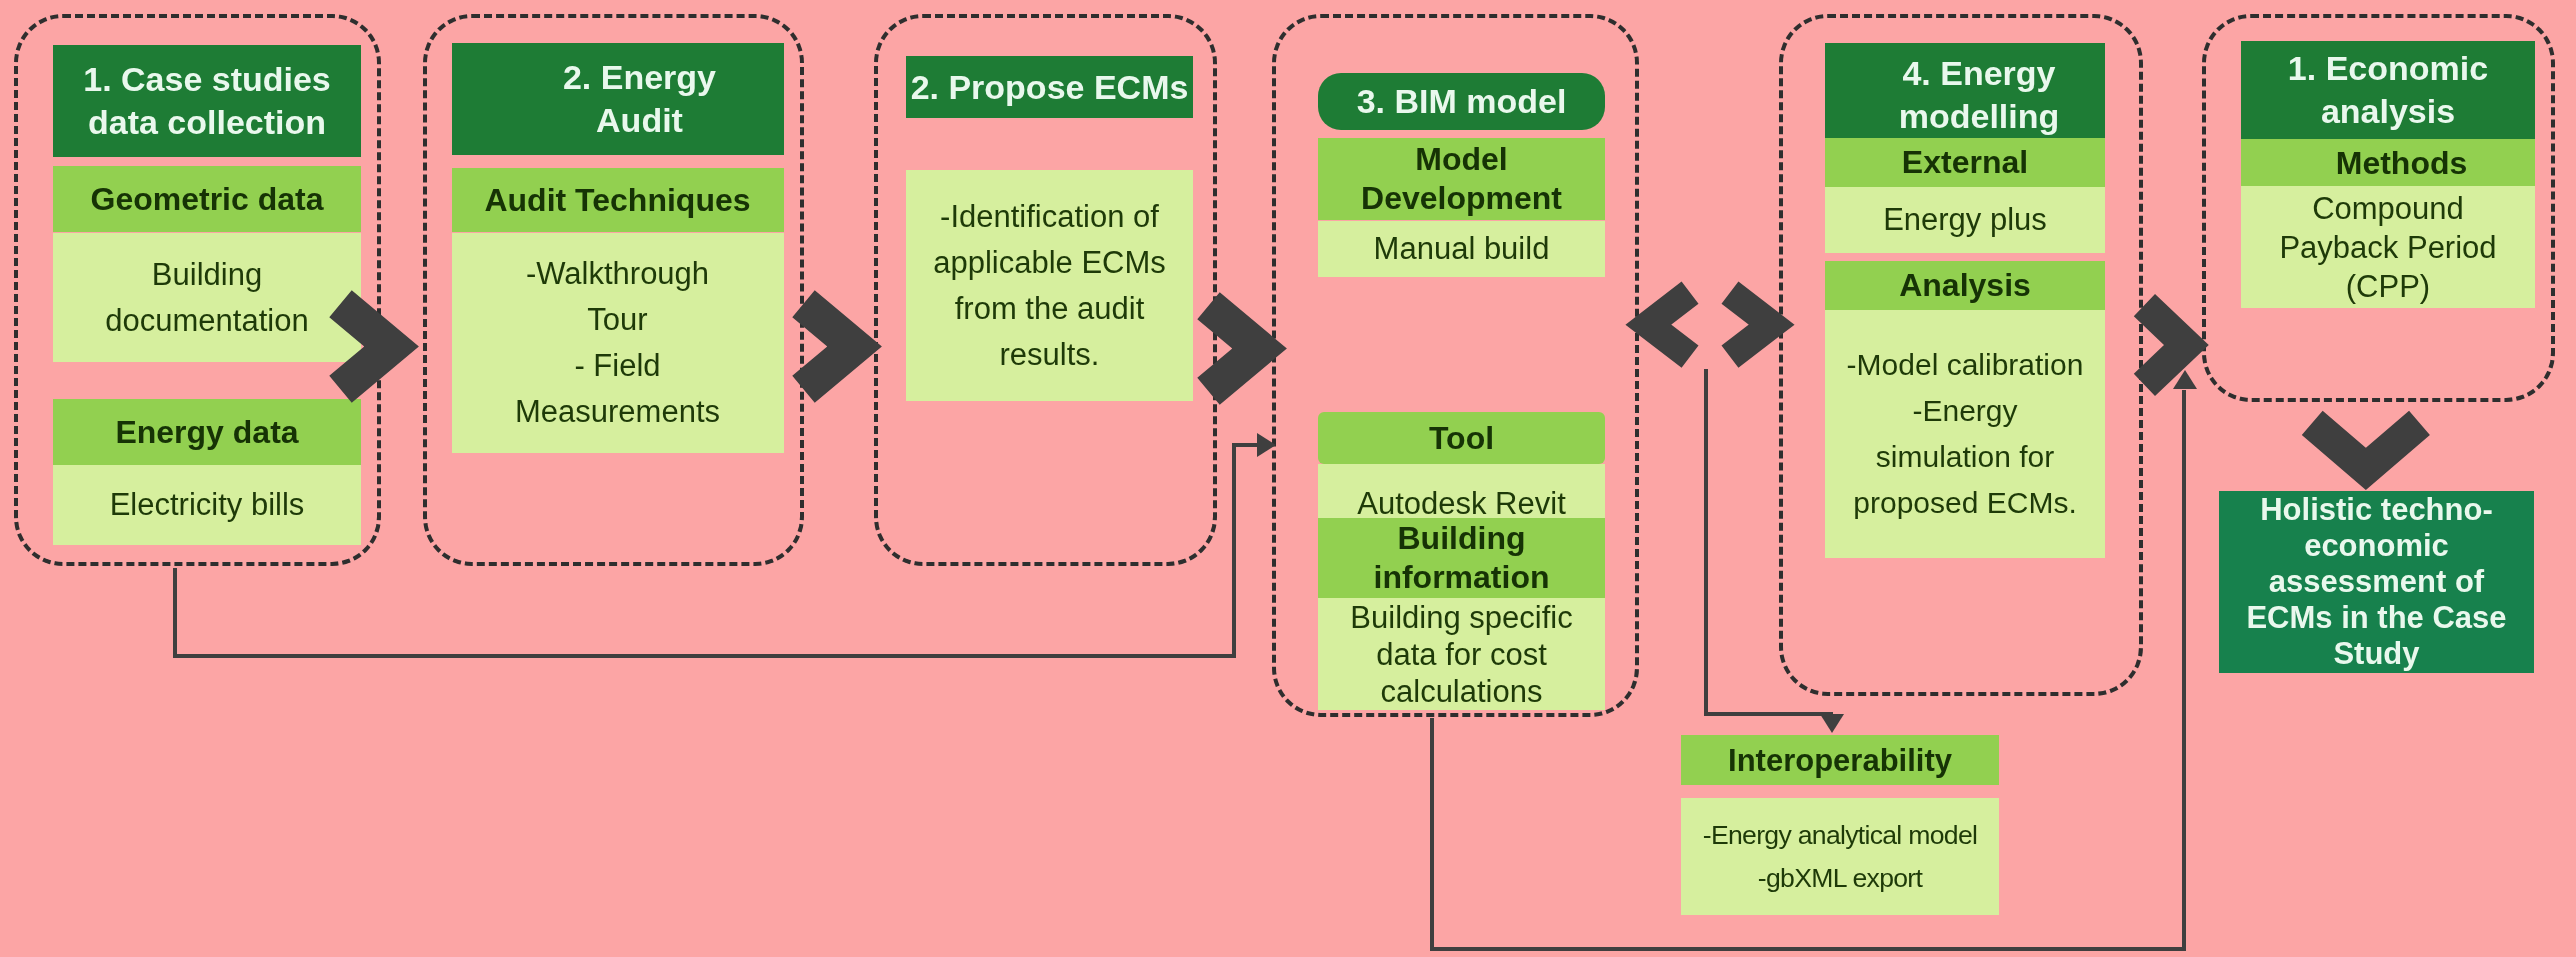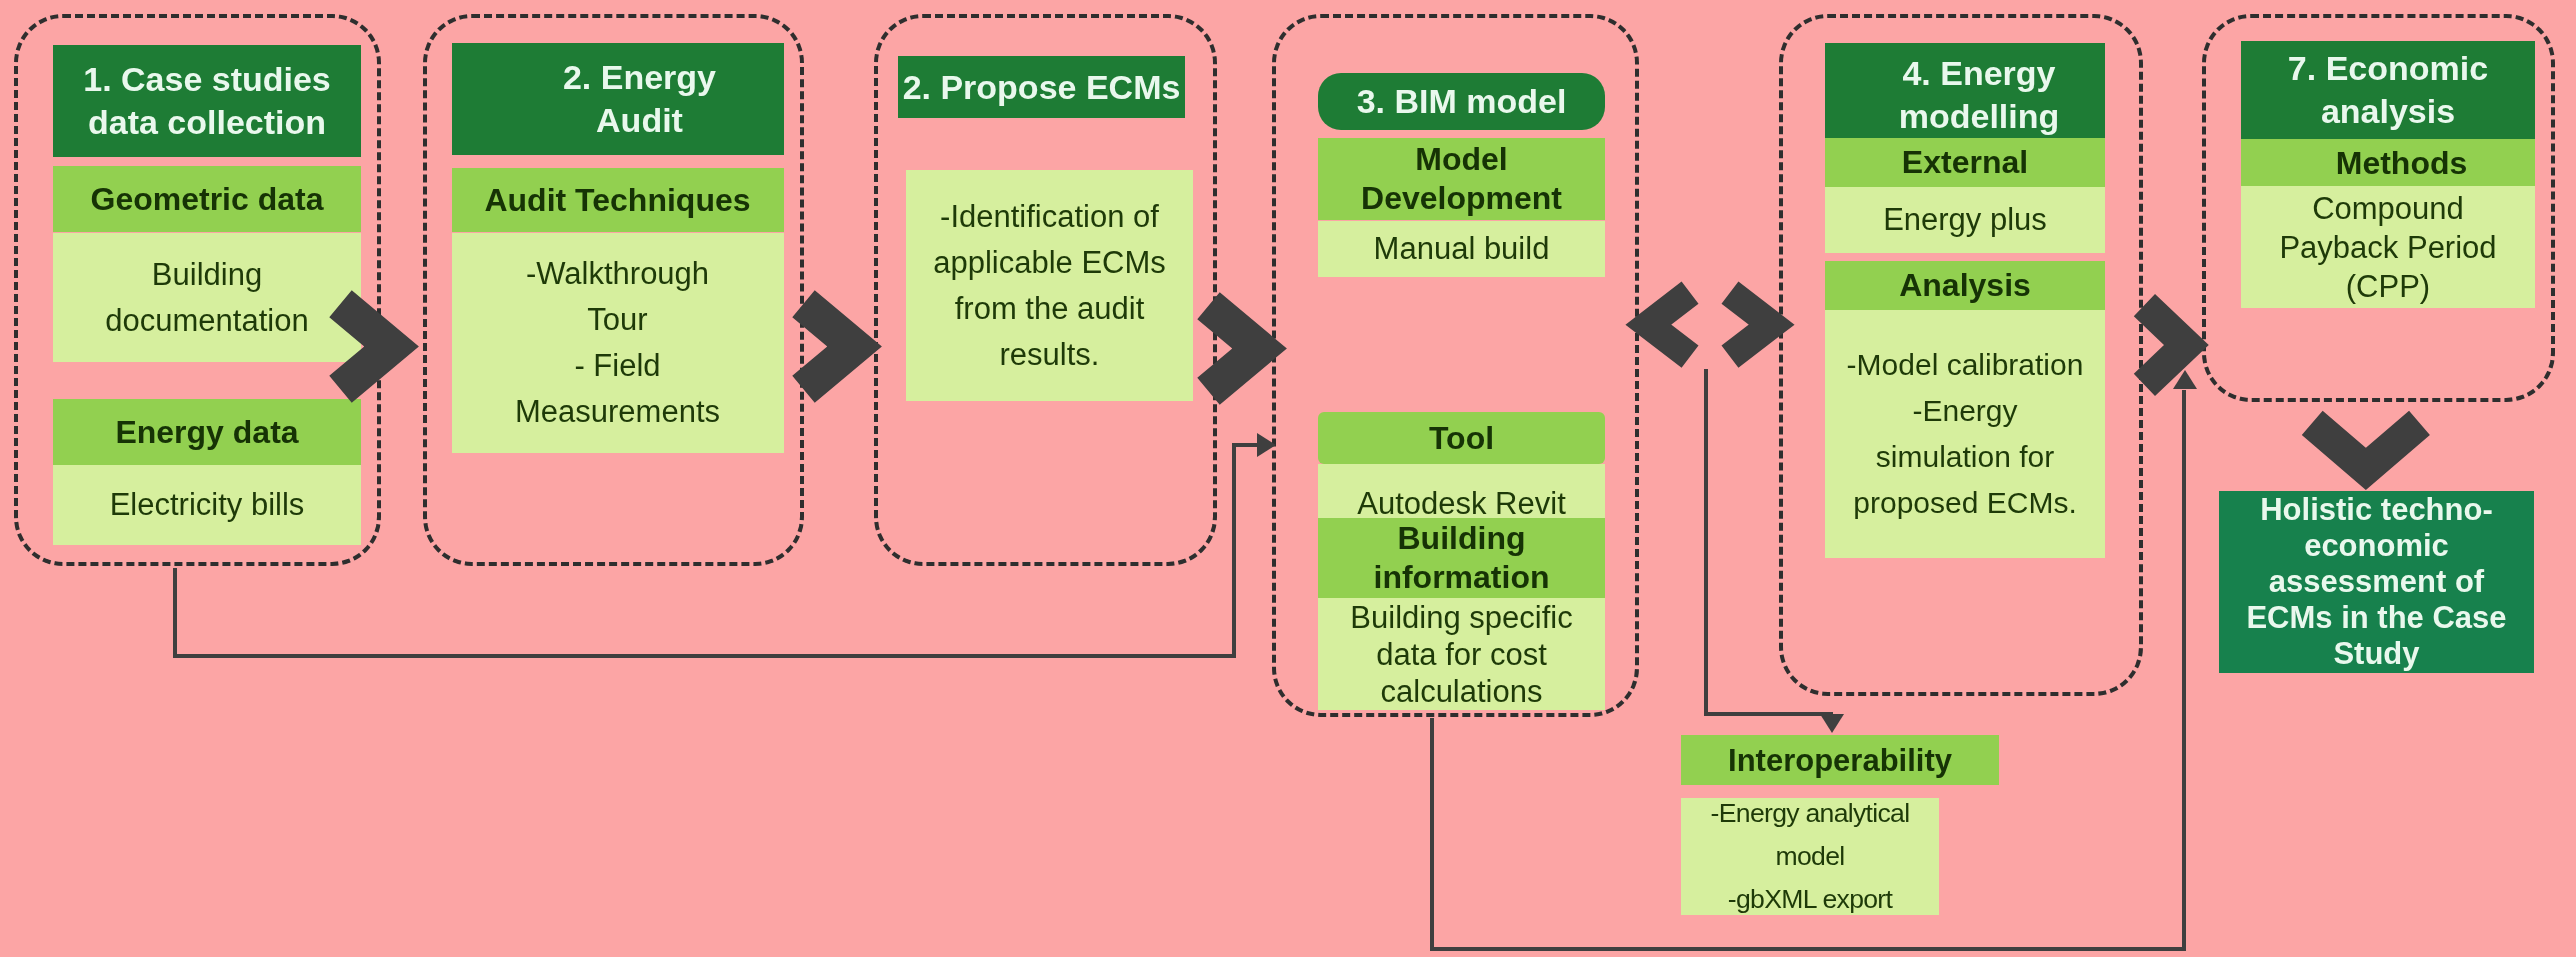--- a/index.html
+++ b/index.html
@@ -69,21 +69,21 @@
     <div class="cell hdr" style="left:24.5px;top:24.5px;width:332px;height:112px;padding-left:44px;">2. Energy
 Audit</div>
     <div class="cell sub" style="left:24.5px;top:150px;width:332px;height:64px;">Audit Techniques</div>
     <div class="cell bod" style="left:24.5px;top:215px;width:332px;height:220px;">-Walkthrough
 Tour
 - Field
 Measurements</div>
   </div>
 
   <div class="stage" style="left:874px;top:14px;width:343px;height:552px;">
-    <div class="cell hdr" style="left:20px;top:38px;width:287px;height:62px;">2. Propose ECMs</div>
+    <div class="cell hdr" style="left:28px;top:38px;width:287px;height:62px;">2. Propose ECMs</div>
     <div class="cell bod" style="left:28px;top:152px;width:287px;height:231px;font-size:31px;">-Identification of
 applicable ECMs
 from the audit
 results.</div>
   </div>
 
   <div class="stage" style="left:1272px;top:14px;width:367px;height:703px;">
     <div class="cell hdr" style="left:42px;top:55px;width:287px;height:57px;border-radius:23px;">3. BIM model</div>
     <div class="cell sub" style="left:42px;top:120px;width:287px;height:82px;">Model
 Development</div>
@@ -103,30 +103,30 @@
     <div class="cell sub" style="left:42px;top:120px;width:280px;height:49px;">External</div>
     <div class="cell bod" style="left:42px;top:169px;width:280px;height:66px;">Energy plus</div>
     <div class="cell sub" style="left:42px;top:243px;width:280px;height:49px;">Analysis</div>
     <div class="cell bod" style="left:42px;top:292px;width:280px;height:248px;font-size:30px;">-Model calibration
 -Energy
 simulation for
 proposed ECMs.</div>
   </div>
 
   <div class="stage" style="left:2202px;top:14px;width:353px;height:388px;">
-    <div class="cell hdr" style="left:35px;top:23px;width:294px;height:98px;">7. Economic
+    <div class="cell hdr" style="left:35px;top:23px;width:294px;height:98px;">1. Economic
 analysis</div>
     <div class="cell sub" style="left:35px;top:121px;width:294px;height:48px;padding-left:27px;">Methods</div>
     <div class="cell bod" style="left:35px;top:168px;width:294px;height:122px;line-height:39px;">Compound
 Payback Period
 (CPP)</div>
   </div>
 
   <div class="cell sub" style="left:1681px;top:735px;width:318px;height:50px;font-size:31px;">Interoperability</div>
-  <div class="cell bod" style="left:1681px;top:798px;width:258px;height:117px;font-size:26.6px;line-height:43px;letter-spacing:-0.7px;">-Energy analytical model
+  <div class="cell bod" style="left:1681px;top:798px;width:318px;height:117px;font-size:26.6px;line-height:43px;letter-spacing:-0.7px;">-Energy analytical model
 -gbXML export</div>
 
   <div class="cell outcome" style="left:2219px;top:491px;width:315px;height:182px;">Holistic techno-
 economic
 assessment of
 ECMs in the Case
 Study</div>
 
   <svg class="chev" style="left:323px;top:294px;" width="105" height="105" viewBox="0 0 150 150">
     <polyline points="25,14 98,75 25,136" stroke-width="50"></polyline>

